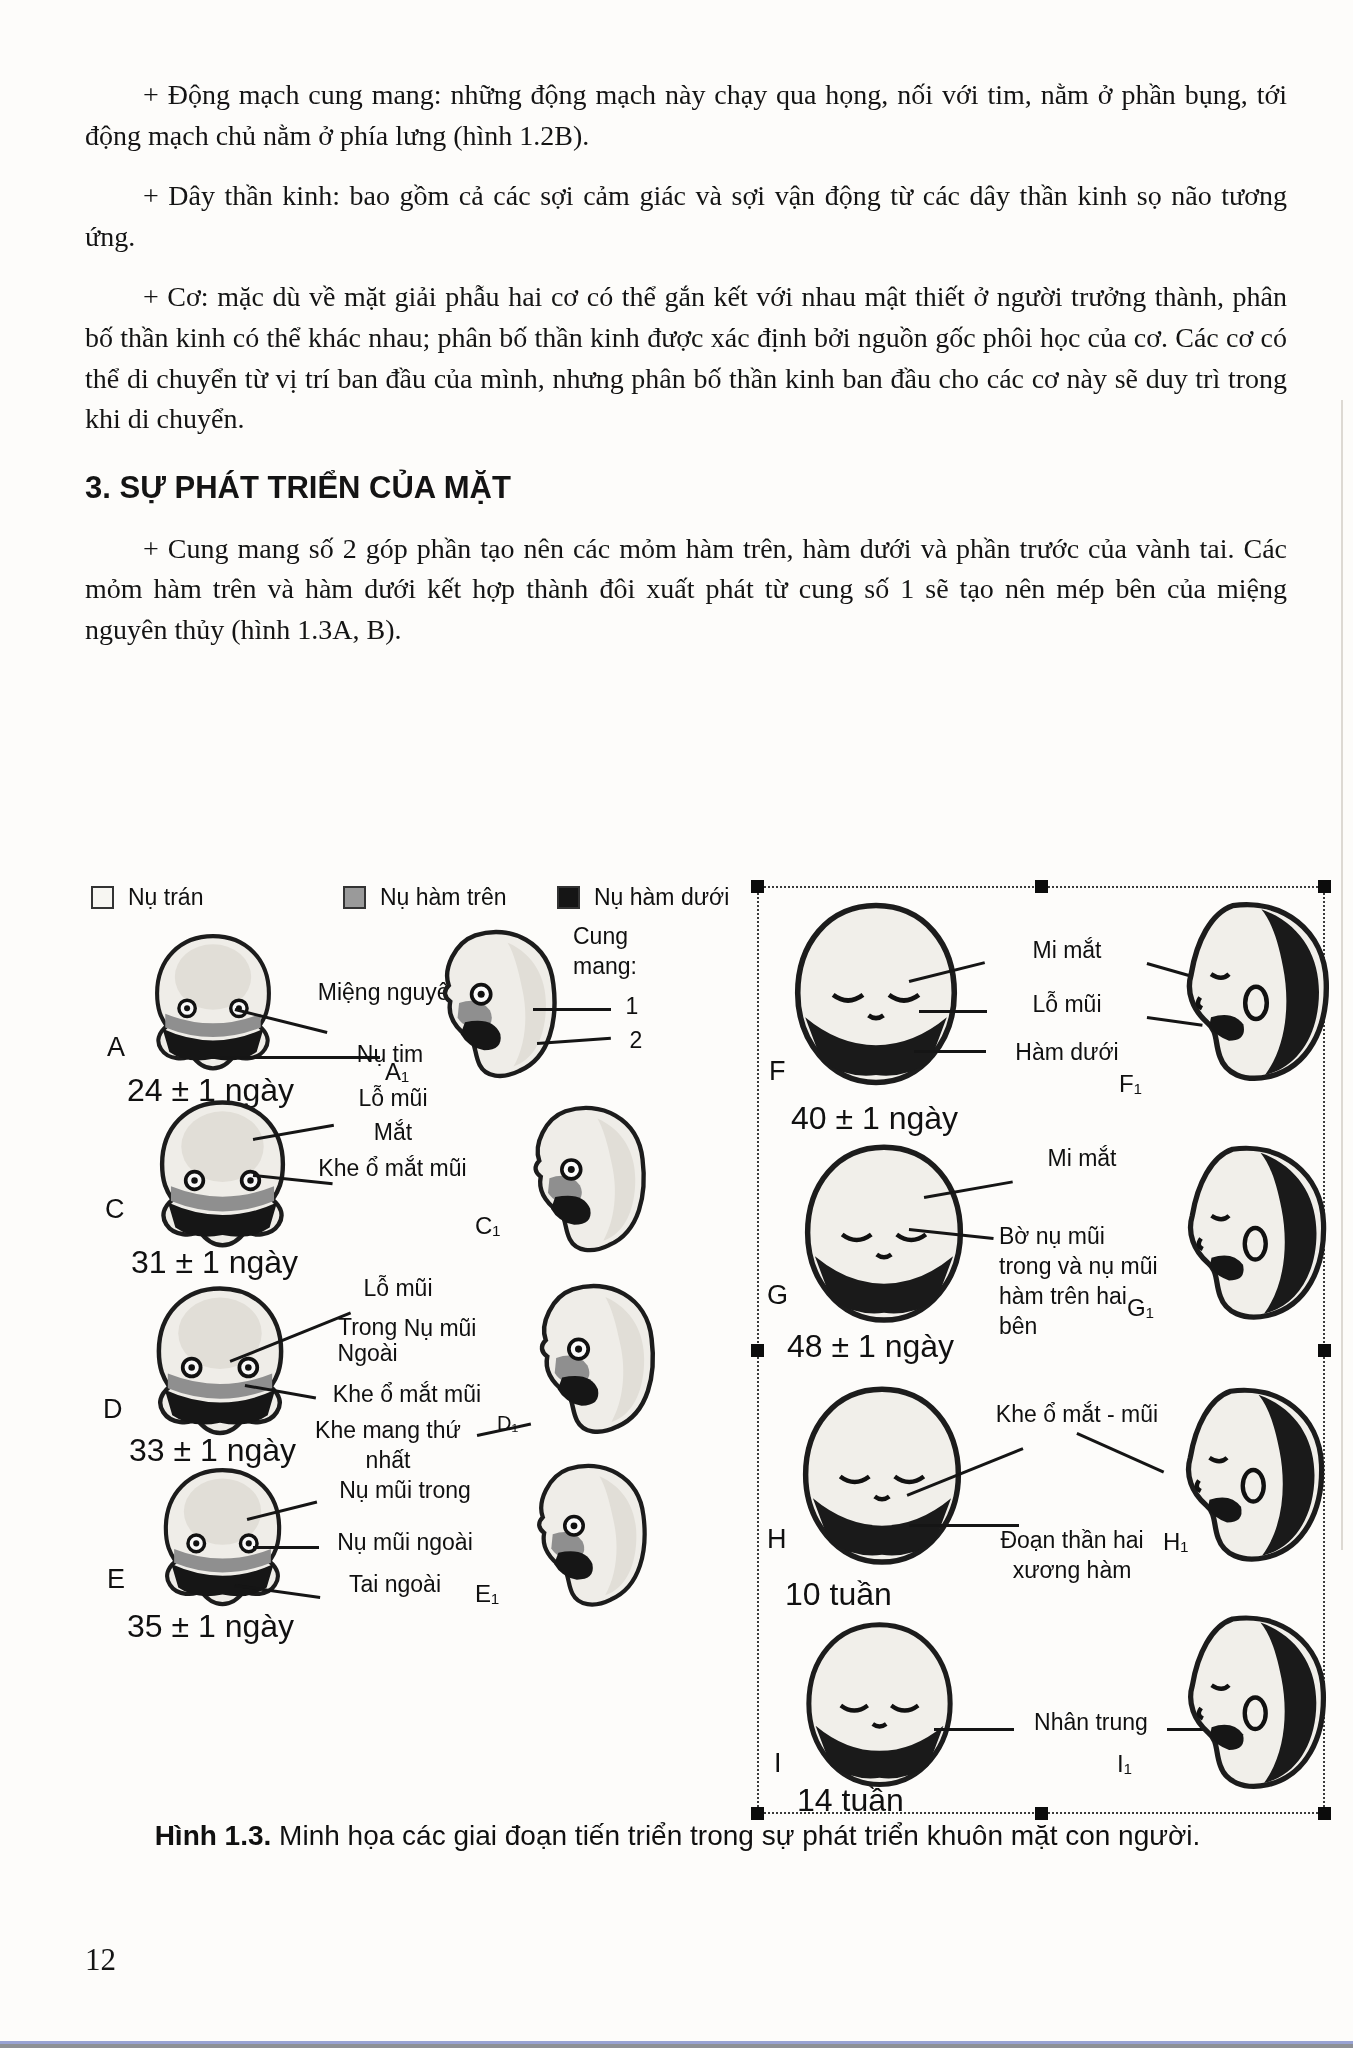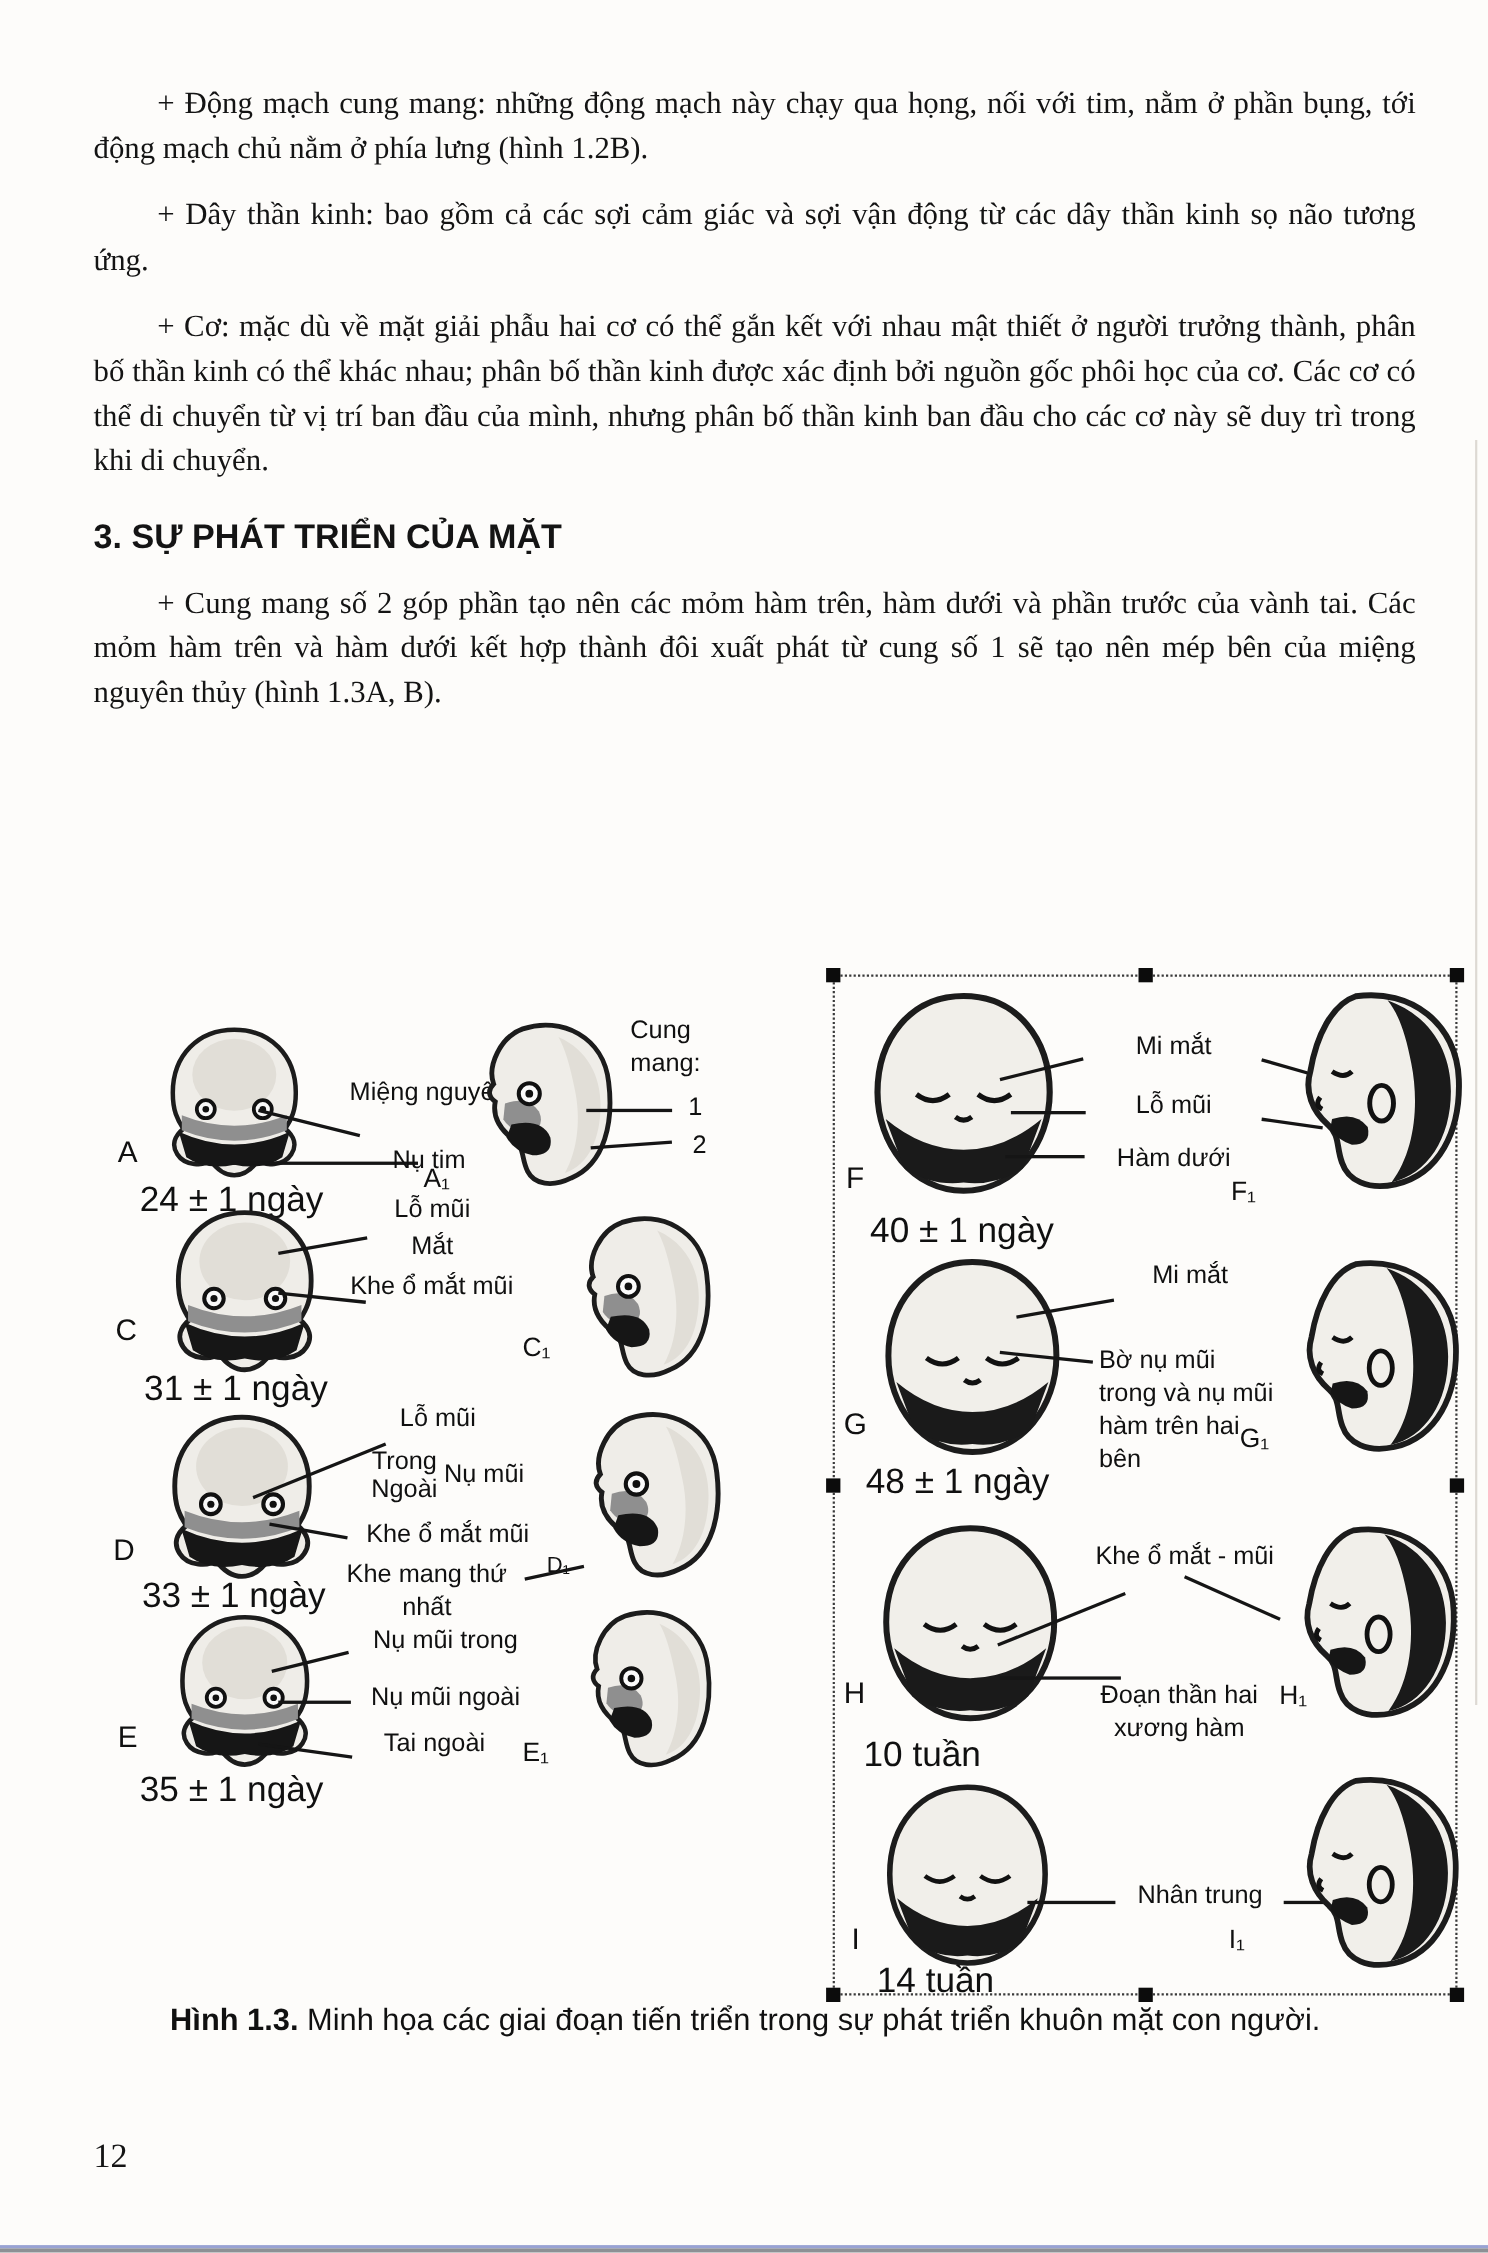--- a/index.html
+++ b/index.html
@@ -18,21 +18,21 @@
   .legend-item{position:absolute;top:0;display:flex;align-items:center;gap:14px;}
   .swatch{width:23px;height:23px;border:2px solid #333;box-sizing:border-box;}
   .left-col{position:absolute;left:0;top:52px;width:660px;}
   .lrow{position:relative;}
   .fhead,.shead{position:absolute;}
   .letter{position:absolute;font-size:27px;}
   .sub{position:absolute;font-size:24px;}
   .age{position:absolute;font-size:32px;white-space:nowrap;}
   .lbl{position:absolute;text-align:center;line-height:1.3;}
   .line{position:absolute;height:2.5px;background:#151515;transform-origin:left center;}
-  .pairbox{display:flex;align-items:center;gap:6px;justify-content:center;}
+  .pairbox{display:flex;align-items:flex-start;gap:6px;justify-content:center;}
   .pairbox .two{display:flex;flex-direction:column;line-height:1.15;}
   
   .sel-box{position:absolute;left:672px;top:8px;width:568px;height:928px;border:2px dotted #3a3a3a;box-sizing:border-box;}
   .handle{position:absolute;width:13px;height:13px;background:#0c0c0c;}
   .rrow{position:relative;}
   .caption{position:absolute;left:0;top:942px;width:1185px;text-align:center;font-size:28px;
     font-family:"Liberation Sans",sans-serif;}
   .caption b{font-weight:bold;}
   .pageno{position:absolute;left:85px;top:1942px;font-family:"Liberation Serif",serif;font-size:31px;}
   .scan-edge{position:absolute;right:10px;top:400px;height:1150px;width:2px;background:#ddd9d3;}
@@ -85,20 +85,34 @@
   <div class="bodytext">
     <p>+ Động mạch cung mang: những động mạch này chạy qua họng, nối với tim, nằm ở phần bụng, tới động mạch chủ nằm ở phía lưng (hình 1.2B).</p>
     <p>+ Dây thần kinh: bao gồm cả các sợi cảm giác và sợi vận động từ các dây thần kinh sọ não tương ứng.</p>
     <p>+ Cơ: mặc dù về mặt giải phẫu hai cơ có thể gắn kết với nhau mật thiết ở người trưởng thành, phân bố thần kinh có thể khác nhau; phân bố thần kinh được xác định bởi nguồn gốc phôi học của cơ. Các cơ có thể di chuyển từ vị trí ban đầu của mình, nhưng phân bố thần kinh ban đầu cho các cơ này sẽ duy trì trong khi di chuyển.</p>
     <h2 class="heading">3. SỰ PHÁT TRIỂN CỦA MẶT</h2>
     <p>+ Cung mang số 2 góp phần tạo nên các mỏm hàm trên, hàm dưới và phần trước của vành tai. Các mỏm hàm trên và hàm dưới kết hợp thành đôi xuất phát từ cung số 1 sẽ tạo nên mép bên của miệng nguyên thủy (hình 1.3A, B).</p>
   </div>
 
   <div class="figure">
 
+    <div class="legend">
+      <div class="legend-item" style="left:6px">
+        <span class="swatch" style="background:#f7f6f2"></span>
+        <span>Nụ trán</span>
+      </div>
+      <div class="legend-item" style="left:258px">
+        <span class="swatch" style="background:#9a9a9a"></span>
+        <span>Nụ hàm trên</span>
+      </div>
+      <div class="legend-item" style="left:472px">
+        <span class="swatch" style="background:#151515"></span>
+        <span>Nụ hàm dưới</span>
+      </div>
+    </div>
 
     <div class="left-col">
 
       <div class="lrow" style="height:172px">
         <svg class="fhead" style="left:58px;top:2px;width:140px;height:150px">
             <use href="#sym-embryo-front"></use>
           </svg>
         <div class="line" style="left:150px;top:78px;width:95px;transform:rotate(14deg)"></div>
         <div class="line" style="left:125px;top:126px;width:170px"></div>
         <div class="lbl" style="left:210px;top:48px;width:240px">Miệng nguyên thủy</div>

